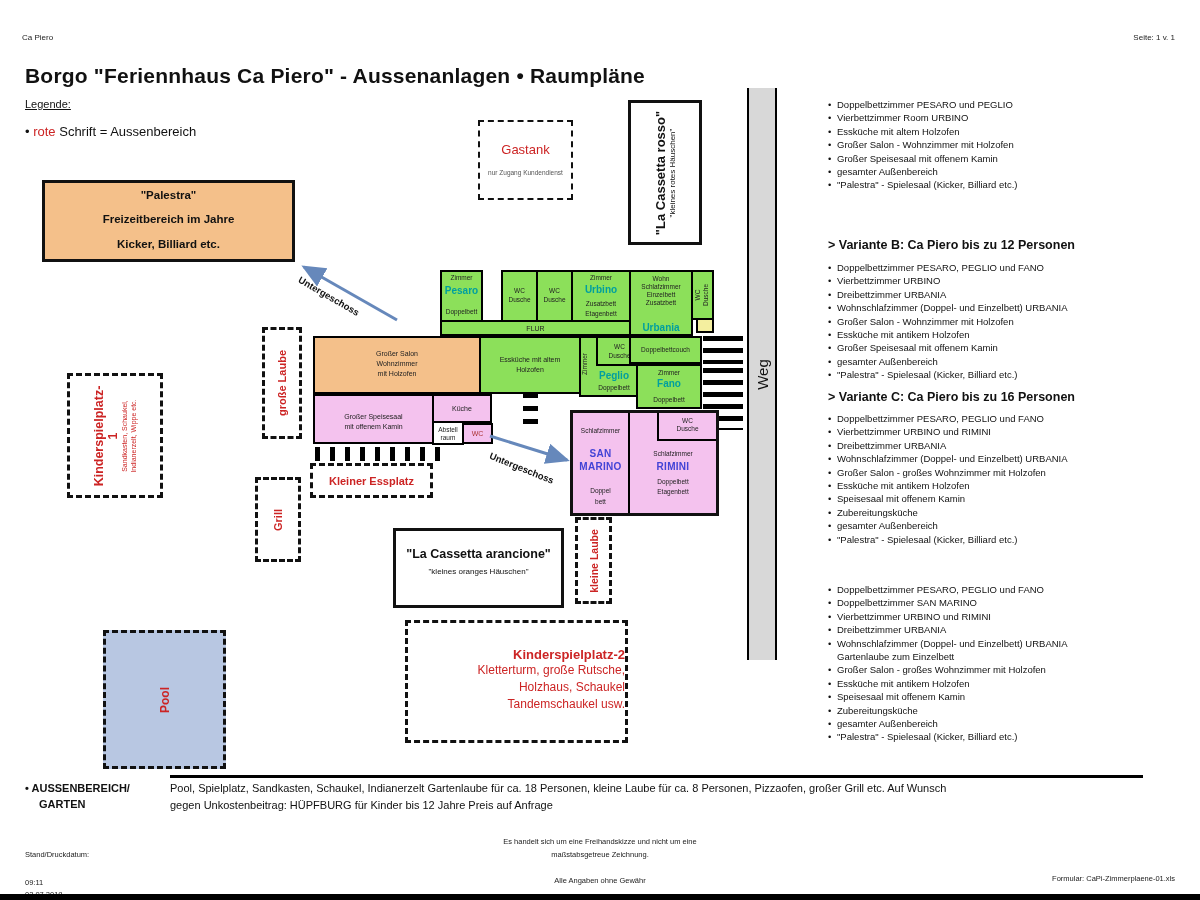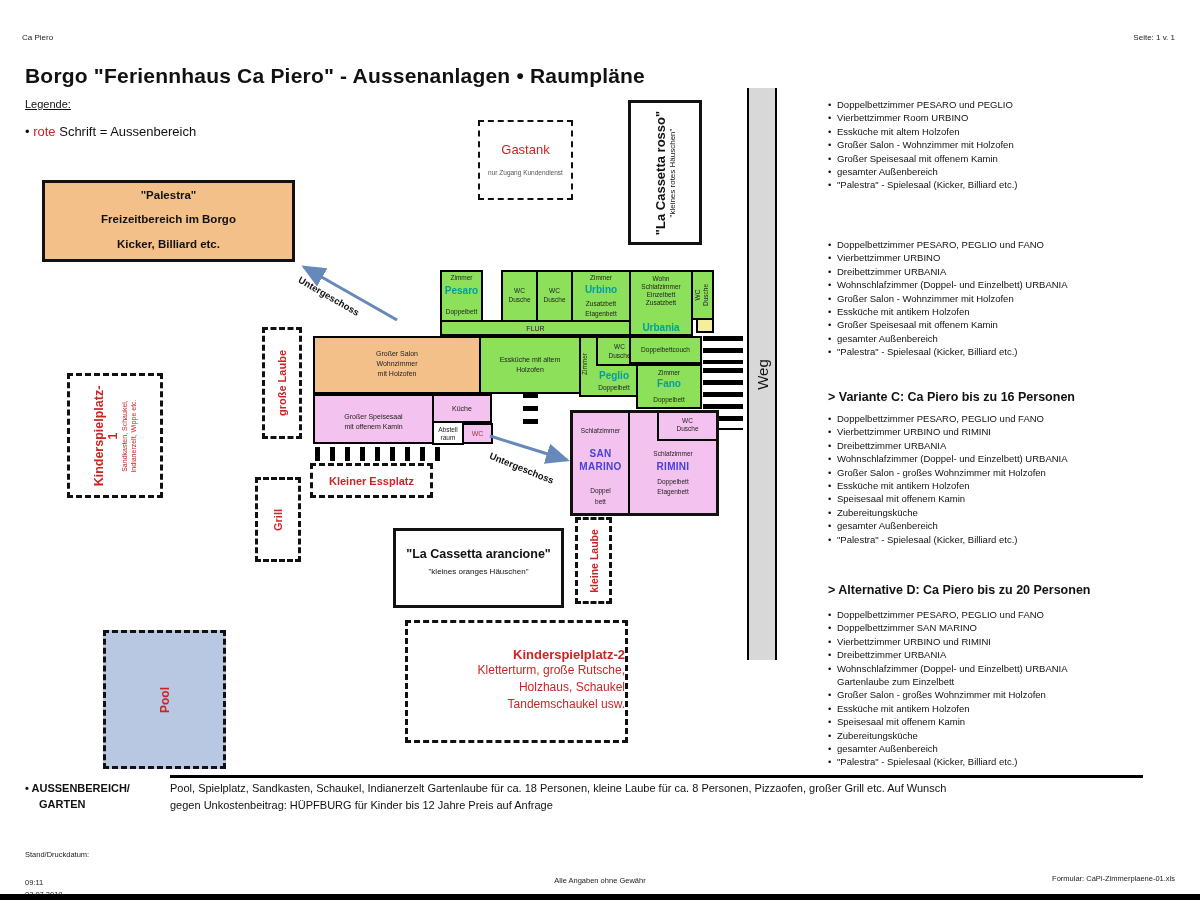--- a/index.html
+++ b/index.html
@@ -42,21 +42,21 @@
 <div id="canvas">
 
   <div class="abs hdr" style="left:22px;top:33px">Ca Piero</div>
   <div class="abs hdr" style="right:25px;top:33px;text-align:right">Seite: 1 v. 1</div>
   <div id="title" class="abs" style="left:25px;top:64px">Borgo "Feriennhaus Ca Piero" - Aussenanlagen • Raumpläne</div>
   <div class="abs legend-h" style="left:25px;top:98px">Legende:</div>
   <div class="abs legend-t" style="left:25px;top:124px"><span>•</span> <span class="red">rote</span><span> Schrift = Aussenbereich</span></div>
 
   <div class="abs orangebg" style="left:42px;top:180px;width:253px;height:82px;border:3px solid #111">
     <div class="pal-line" style="margin-top:6px">"Palestra"</div>
-    <div class="pal-line" style="margin-top:12px">Freizeitbereich im Borgo</div>
+    <div class="pal-line" style="margin-top:12px">Freizeitbereich im Jahre</div>
     <div class="pal-line" style="margin-top:13px">Kicker, Billiard etc.</div>
   </div>
 
   <div class="abs box-dash2" style="left:478px;top:120px;width:95px;height:80px;text-align:center">
     <div class="red" style="font-size:13px;margin-top:20px">Gastank</div>
     <div style="font-size:6.5px;color:#555;margin-top:12px">nur Zugang Kundendienst</div>
   </div>
 
   <div class="abs box-solid cbox" style="left:628px;top:100px;width:74px;height:145px;border-width:3.5px">
     <div class="rot">
@@ -255,20 +255,21 @@
           <span class="b">•</span>
           <span>gesamter Außenbereich</span>
         </div>
         <div class="vitem">
           <span class="b">•</span>
           <span>"Palestra" - Spielesaal (Kicker, Billiard etc.)</span>
         </div>
       </div>
   </div>
   <div class="abs" style="left:828px;top:238px;width:365px">
+    <div class="vhead" style="margin-bottom:9px">&gt; Variante B: Ca Piero bis zu 12 Personen</div>
     <div>
 
     <div class="vitem">
           <span class="b">•</span>
           <span>Doppelbettzimmer PESARO, PEGLIO und FANO</span>
         </div>
         <div class="vitem">
           <span class="b">•</span>
           <span>Vierbettzimmer URBINO</span>
         </div>
@@ -342,21 +343,20 @@
           <span class="b">•</span>
           <span>gesamter Außenbereich</span>
         </div>
         <div class="vitem">
           <span class="b">•</span>
           <span>"Palestra" - Spielesaal (Kicker, Billiard etc.)</span>
         </div>
       </div>
   </div>
   <div class="abs" style="left:828px;top:583px;width:365px">
-    <div class="vhead" style="margin-bottom:11px">&gt; Alternative D: Ca Piero bis zu 20 Personen</div>
     <div>
 
     <div class="vitem">
           <span class="b">•</span>
           <span>Doppelbettzimmer PESARO, PEGLIO und FANO</span>
         </div>
         <div class="vitem">
           <span class="b">•</span>
           <span>Doppelbettzimmer SAN MARINO</span>
         </div>
@@ -407,17 +407,21 @@
   <div class="abs bt" style="left:25px;top:780px;font-weight:bold">• AUSSENBEREICH/</div>
   <div class="abs bt" style="left:39px;top:796px;font-weight:bold">GARTEN</div>
   <div class="abs bt" style="left:170px;top:780px;width:960px">
     <div>Pool, Spielplatz, Sandkasten, Schaukel, Indianerzelt  Gartenlaube für ca. 18 Personen, kleine Laube für  ca. 8 Personen, Pizzaofen, großer Grill etc. Auf Wunsch</div>
     <div>gegen Unkostenbeitrag:  HÜPFBURG für Kinder bis 12 Jahre Preis auf Anfrage</div>
   </div>
 
   <div class="abs f7" style="left:25px;top:848px">Stand/Druckdatum:</div>
   <div class="abs f7" style="left:25px;top:888px">02.07.2018</div>
   <div class="abs f7" style="left:25px;top:876px">09:11</div>
+  <div class="abs f7" style="left:0;right:0;top:835px;text-align:center;line-height:13px">
+    <div>Es handelt  sich um eine Freihandskizze und nicht um eine</div>
+    <div>maßstabsgetreue Zeichnung.</div>
+  </div>
   <div class="abs f7" style="left:0;right:0;top:874px;text-align:center">Alle Angaben ohne Gewähr</div>
   <div class="abs f7" style="right:25px;top:872px;text-align:right">Formular: CaPi-Zimmerplaene-01.xls</div>
 
   <div class="abs" style="left:0;top:894px;width:1200px;height:6px;background:#000"></div>
 </div>
 
 </body></html>

